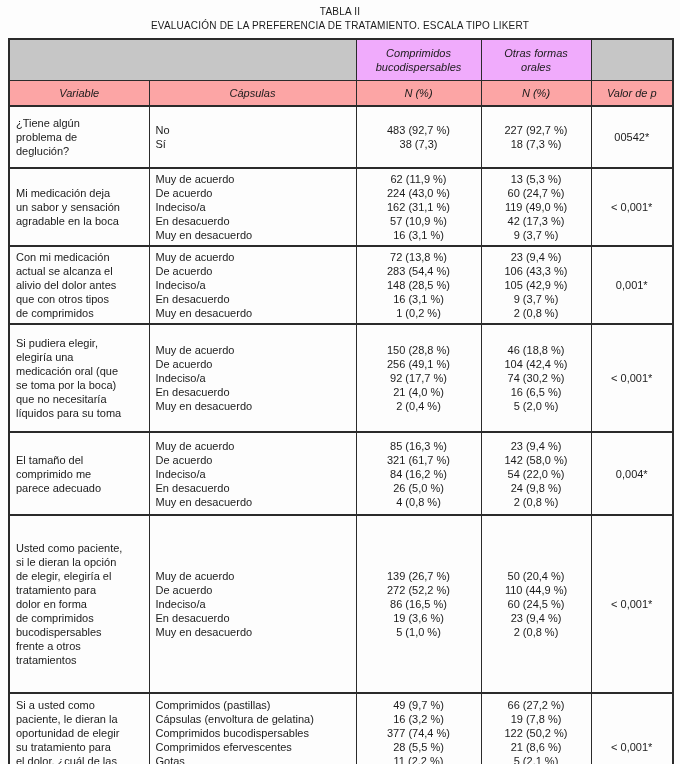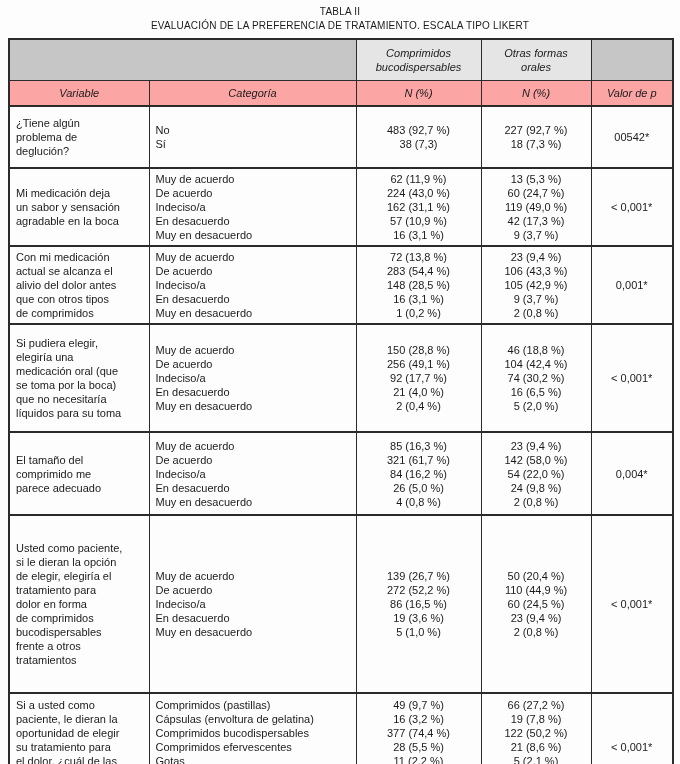--- a/index.html
+++ b/index.html
@@ -42,21 +42,21 @@
     white-space: pre-line;
     overflow: hidden;
   }
   thead th {
     font-style: italic;
     font-weight: normal;
     text-align: center;
     font-size: 11px;
   }
   tr.h1 th { background: #c6c6c6; border-bottom: 1px solid #2b2b2b; height: 34px; }
-  tr.h1 th.titled { background: #e5e5e5; }
+  tr.h1 th.titled { background: #f0abfc; }
   tr.h2 th { background: #fca5a5; border-bottom: 2px solid #2b2b2b; height: 18px; }
   tbody td { border-top: 2px solid #2b2b2b; }
   td.var, td.cat { text-align: left; }
   td.num, td.pval { text-align: center; }
   .footnote {
     margin: 5px 0 0 12px;
     font-size: 10.5px;
     line-height: 12px;
   }
 </style>
@@ -82,21 +82,21 @@
       <tr class="h1">
         <th colspan="2"></th>
         <th class="titled">Comprimidos
 bucodispersables</th>
         <th class="titled">Otras formas
 orales</th>
         <th></th>
       </tr>
       <tr class="h2">
         <th>Variable</th>
-        <th>Categoría</th>
+        <th>Cápsulas</th>
         <th>N (%)</th>
         <th>N (%)</th>
         <th>Valor de p</th>
       </tr>
     </thead>
     <tbody>
       <tr style="height:62px">
         <td class="var">¿Tiene algún
 problema de
 deglución?</td>

